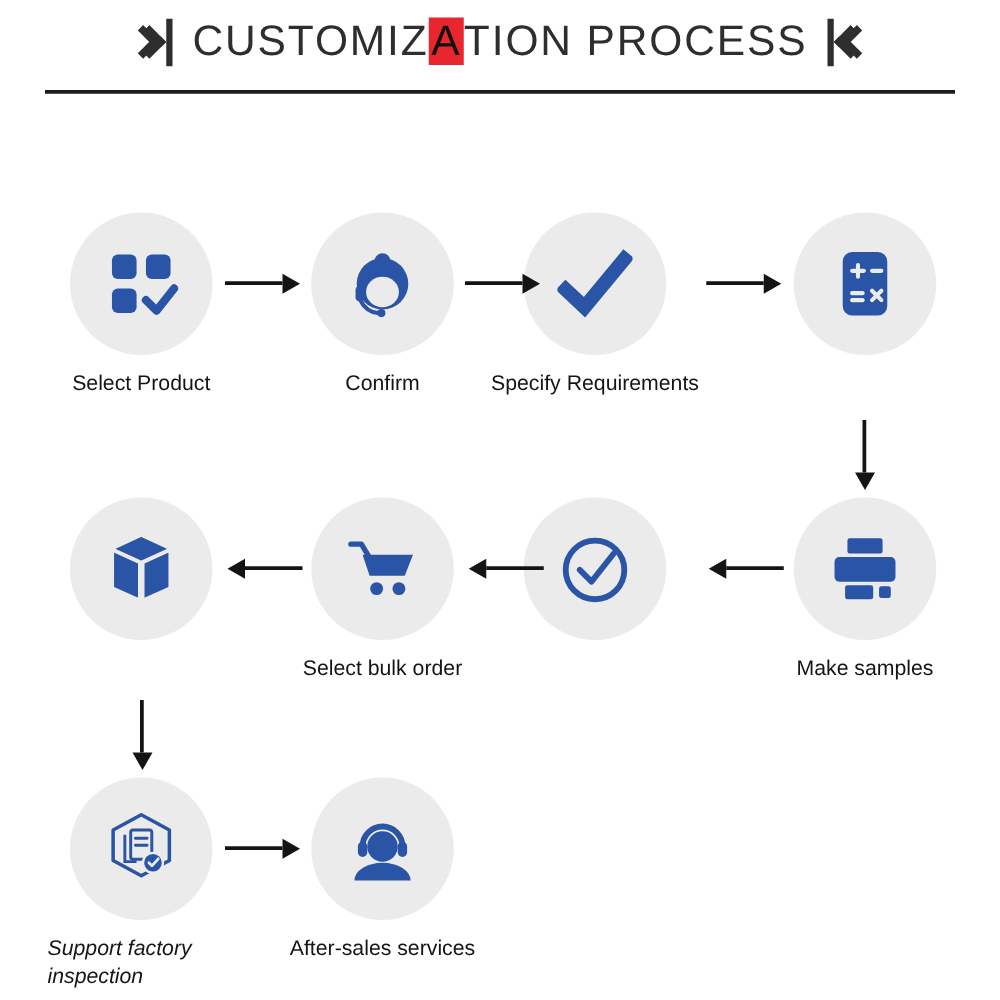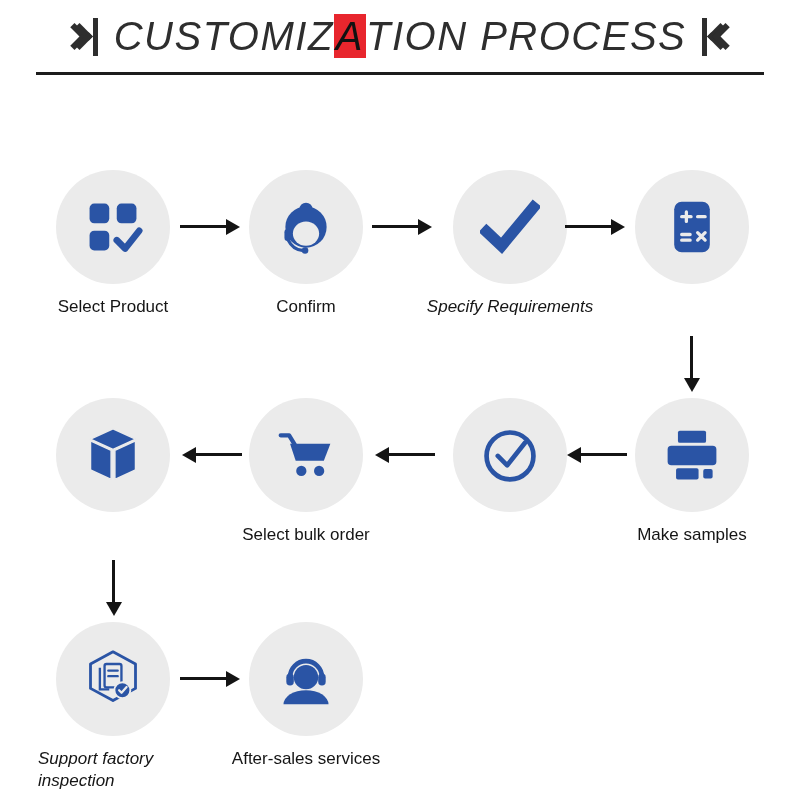--- a/index.html
+++ b/index.html
@@ -15,22 +15,22 @@
   body{
     width:800px;height:800px;background:#ffffff;position:relative;overflow:hidden;
     font-family:"Liberation Sans",sans-serif;
   }
   
   .title-row{
     position:absolute;top:14px;left:0;right:0;
     display:flex;justify-content:center;align-items:center;gap:12px;
   }
   .title{
-    margin:0;font-size:40px;font-weight:500;letter-spacing:1.5px;
-    color:var(--title-color);white-space:nowrap;font-style:italic;
+    margin:0;font-size:34px;font-weight:500;letter-spacing:1.5px;
+    color:var(--title-color);white-space:nowrap;
   }
   .hl{background:var(--highlight-red);color:#111;padding:0 2px;}
   .deco{display:flex;align-items:center;}
   .chev{width:19px;height:19px;border-top:6px solid var(--title-color);border-right:6px solid var(--title-color);}
   .chev.right{transform:rotate(45deg);}
   .chev.left{transform:rotate(-135deg);}
   .chev.right + .chev.right{margin-left:-14px;}
   .chev.left + .chev.left{margin-left:-14px;}
   .deco-bar{width:5px;height:38px;background:var(--title-color);margin:0 4px;}
   .divider{position:absolute;top:72px;left:36px;width:728px;height:3px;background:#1c1c1c;}
@@ -47,21 +47,21 @@
   .icon .cut{stroke:var(--circle-bg);fill:none;}
   .icon .cutf{fill:var(--circle-bg);}
   .icon .seam{stroke:var(--circle-bg);}
   .icon .badge{fill:var(--icon-blue);stroke:var(--circle-bg);stroke-width:2;}
   .label{
     margin-top:12px;font-size:17px;color:var(--text-color);
     line-height:1.3;
   }
   .label.narrow{width:150px;font-style:italic;}
 
-  .c1{left:13px;}  .c2{left:206px;} .c3{left:410px;font-style:italic;} .c4{left:592px;}
+  .c1{left:13px;}  .c2{left:206px;} .c3{left:376px;} .c4{left:592px;}
   .r1{top:170px;}  .r2{top:398px;}  .r3{top:622px;}
 
   
   .arr{position:absolute;height:3px;background:var(--arrow-color);}
   .arr.right::after{
     content:"";position:absolute;left:100%;top:50%;transform:translateY(-50%);
     border-left:14px solid var(--arrow-color);
     border-top:8px solid transparent;border-bottom:8px solid transparent;
   }
   .arr.left::before{

